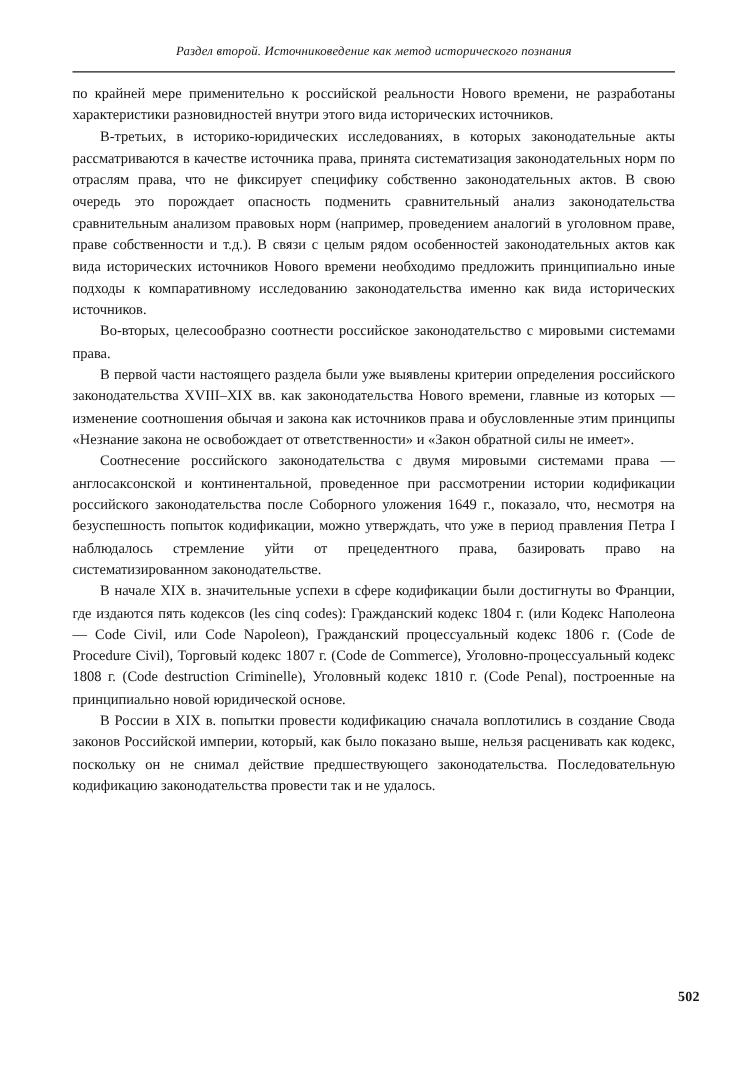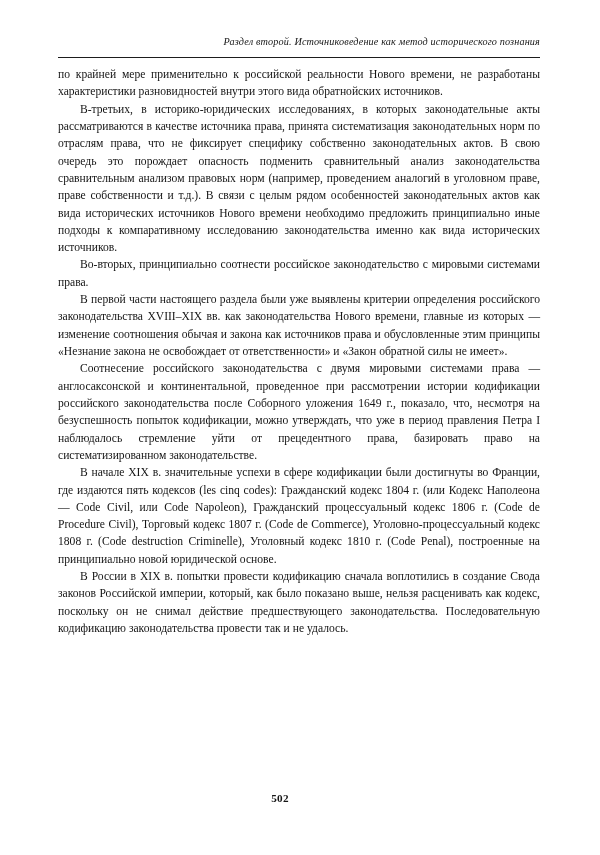--- a/index.html
+++ b/index.html
@@ -20,21 +20,21 @@
     width: 600px;
     height: 855px;
     box-sizing: border-box;
   }
   
   .running-head {
     position: absolute;
     left: 58px;
     top: 36px;
     width: 482px;
-    text-align: right;
+    text-align: center;
     font-style: italic;
     font-size: 10.2px;
     letter-spacing: 0.15px;
     color: #161616;
     white-space: nowrap;
   }
   .head-rule {
     position: absolute;
     left: 58px;
     top: 57px;
@@ -63,40 +63,40 @@
   .textblock p.noindent {
     text-indent: 0;
   }
   
   
   .folio {
     position: absolute;
     left: 0;
     top: 792px;
     width: 560px;
-    text-align: center;
+    text-align: right;
     font-size: 11.2px;
     font-weight: bold;
     color: #161616;
     letter-spacing: 0.3px;
   }
 </style>
 </head>
 <body>
 
 <div class="page">
 
   <div class="running-head">Раздел второй. Источниковедение как метод исторического познания</div>
 
   <div class="head-rule"></div>
 
   <div class="textblock" id="textblock">
-      <p class="noindent">по крайней мере применительно к российской реальности Нового времени, не разработаны характеристики разновидностей внутри этого вида обратной­ских источников.</p>
+      <p class="noindent">по крайней мере применительно к российской реальности Нового времени, не разработаны характеристики разновидностей внутри этого вида историче­ских источников.</p>
       <p class="">В-третьих, в историко-юридических исследованиях, в которых законода­тельные акты рассматриваются в качестве источника права, принята си­стематизация законодательных норм по отраслям права, что не фиксирует специфику собственно законодательных актов. В свою очередь это порождает опасность подменить сравнительный анализ законодательства сравнитель­ным анализом правовых норм (например, проведением аналогий в уголовном праве, праве собственности и т.д.). В связи с целым рядом особенностей за­конодательных актов как вида исторических источников Нового времени не­обходимо предложить принципиально иные подходы к компаративному ис­следованию законодательства именно как вида исторических источников.</p>
-      <p class="">Во-вторых, принципиально соотнести российское законодательство с ми­ровыми системами права.</p>
+      <p class="">Во-вторых, целесообразно соотнести российское законодательство с ми­ровыми системами права.</p>
       <p class="">В первой части настоящего раздела были уже выявлены критерии опреде­ления российского законодательства XVIII–XIX вв. как законодательства Но­вого времени, главные из которых — изменение соотношения обычая и зако­на как источников права и обусловленные этим принципы «Незнание закона не освобождает от ответственности» и «Закон обратной силы не имеет».</p>
       <p class="">Соотнесение российского законодательства с двумя мировыми системами права — англосаксонской и континентальной, проведенное при рассмотрении истории кодификации российского законодательства после Соборного уложе­ния 1649 г., показало, что, несмотря на безуспешность попыток кодификации, можно утверждать, что уже в период правления Петра I наблюдалось стремле­ние уйти от прецедентного права, базировать право на систематизированном законодательстве.</p>
       <p class="">В начале XIX в. значительные успехи в сфере кодификации были достиг­нуты во Франции, где издаются пять кодексов (les cinq codes): Гражданский кодекс 1804 г. (или Кодекс Наполеона — Code Civil, или Code Napoleon), Граж­данский процессуальный кодекс 1806 г. (Code de Procedure Civil), Торговый кодекс 1807 г. (Code de Commerce), Уголовно-процессуальный кодекс 1808 г. (Code destruction Criminelle), Уголовный кодекс 1810 г. (Code Penal), построен­ные на принципиально новой юридической основе.</p>
       <p class="">В России в XIX в. попытки провести кодификацию сначала воплотились в создание Свода законов Российской империи, который, как было показано выше, нельзя расценивать как кодекс, поскольку он не снимал действие пред­шествующего законодательства. Последовательную кодификацию законода­тельства провести так и не удалось.</p>
     </div>
 
   <div class="folio">502</div>
 
 </div>
 

